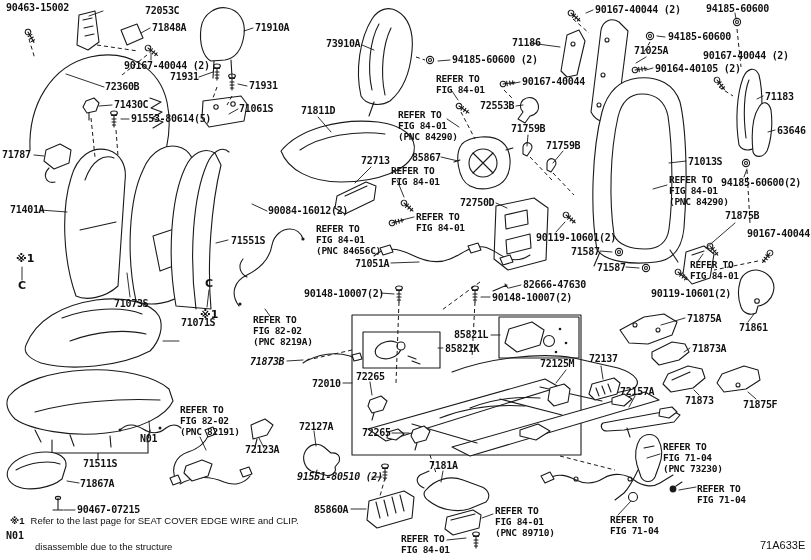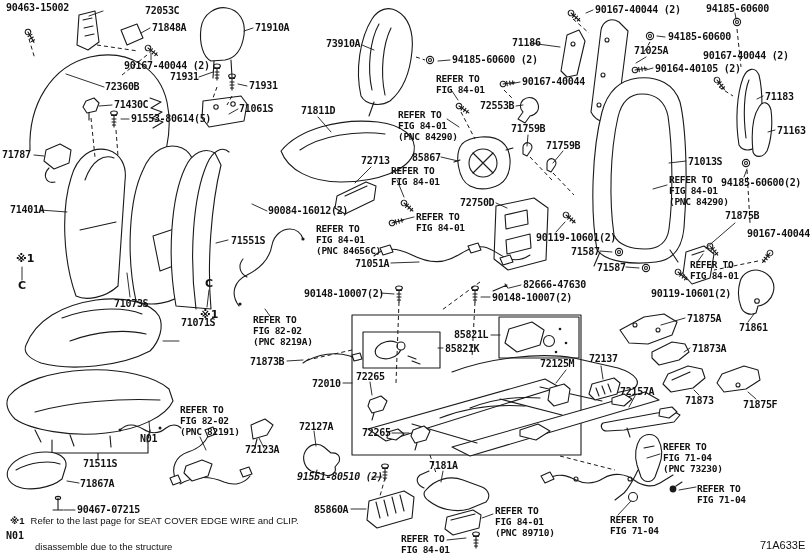--- a/index.html
+++ b/index.html
@@ -323,21 +323,21 @@
       <div class="plabel" style="left: 412px; top: 153px;">85867</div>
       <div class="plabel" style="left: 268px; top: 206px; text-align: right;">90084-16012(2)</div>
       <div class="plabel" style="left: 355px; top: 259px;">71051A</div>
       <div class="plabel" style="left: 460px; top: 198px;">72750D</div>
       <div class="plabel" style="left: 536px; top: 233px;">90119-10601(2)</div>
       <div class="plabel" style="left: 571px; top: 247px;">71587</div>
       <div class="plabel" style="left: 597px; top: 263px;">71587</div>
       <div class="plabel" style="left: 523px; top: 280px;">82666-47630</div>
       <div class="plabel" style="left: 304px; top: 289px;">90148-10007(2)</div>
       <div class="plabel" style="left: 492px; top: 293px;">90148-10007(2)</div>
-      <div class="plabel" style="left: 250px; top: 357px;">71873B</div>
+      <div class="plabel" style="left: 250px; top: 357px; font-style: italic;">71873B</div>
       <div class="plabel" style="left: 312px; top: 379px;">72010</div>
       <div class="plabel" style="left: 356px; top: 372px;">72265</div>
       <div class="plabel" style="left: 362px; top: 428px;">72265</div>
       <div class="plabel" style="left: 454px; top: 330px;">85821L</div>
       <div class="plabel" style="left: 445px; top: 344px;">85821K</div>
       <div class="plabel" style="left: 540px; top: 359px;">72125M</div>
       <div class="plabel" style="left: 589px; top: 354px;">72137</div>
       <div class="plabel" style="left: 620px; top: 387px;">72157A</div>
       <div class="plabel" style="left: 685px; top: 396px;">71873</div>
       <div class="plabel" style="left: 743px; top: 400px;">71875F</div>
@@ -348,21 +348,21 @@
       <div class="plabel" style="left: 747px; top: 229px;">90167-40044</div>
       <div class="plabel" style="left: 651px; top: 289px;">90119-10601(2)</div>
       <div class="plabel" style="left: 595px; top: 5px;">90167-40044 (2)</div>
       <div class="plabel" style="left: 706px; top: 4px;">94185-60600</div>
       <div class="plabel" style="left: 512px; top: 38px;">71186</div>
       <div class="plabel" style="left: 668px; top: 32px;">94185-60600</div>
       <div class="plabel" style="left: 634px; top: 46px;">71025A</div>
       <div class="plabel" style="left: 703px; top: 51px;">90167-40044 (2)</div>
       <div class="plabel" style="left: 655px; top: 64px;">90164-40105 (2)</div>
       <div class="plabel" style="left: 765px; top: 92px;">71183</div>
-      <div class="plabel" style="left: 777px; top: 126px;">71163</div>
+      <div class="plabel" style="left: 777px; top: 126px;">63646</div>
       <div class="plabel" style="left: 688px; top: 157px;">71013S</div>
       <div class="plabel" style="left: 721px; top: 178px;">94185-60600(2)</div>
       <div class="plabel" style="left: 10px; top: 205px;">71401A</div>
       <div class="plabel" style="left: 231px; top: 236px;">71551S</div>
       <div class="plabel" style="left: 114px; top: 299px;">71073S</div>
       <div class="plabel" style="left: 181px; top: 318px; text-align: center;">71071S</div>
       <div class="plabel" style="left: 83px; top: 459px;">71511S</div>
       <div class="plabel" style="left: 80px; top: 479px;">71867A</div>
       <div class="plabel" style="left: 77px; top: 505px;">90467-07215</div>
       <div class="plabel" style="left: 299px; top: 422px;">72127A</div>

